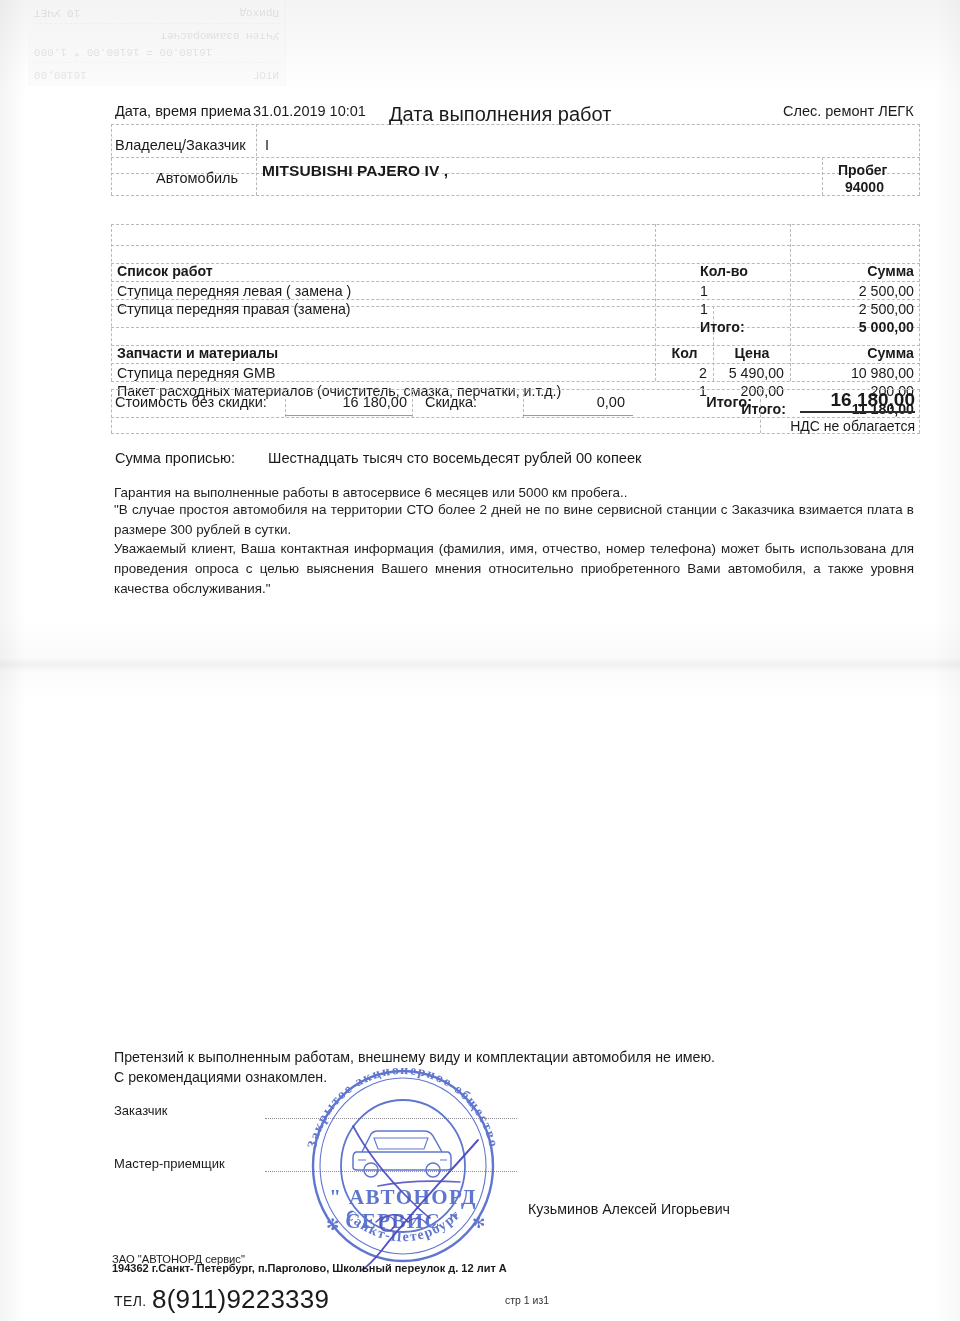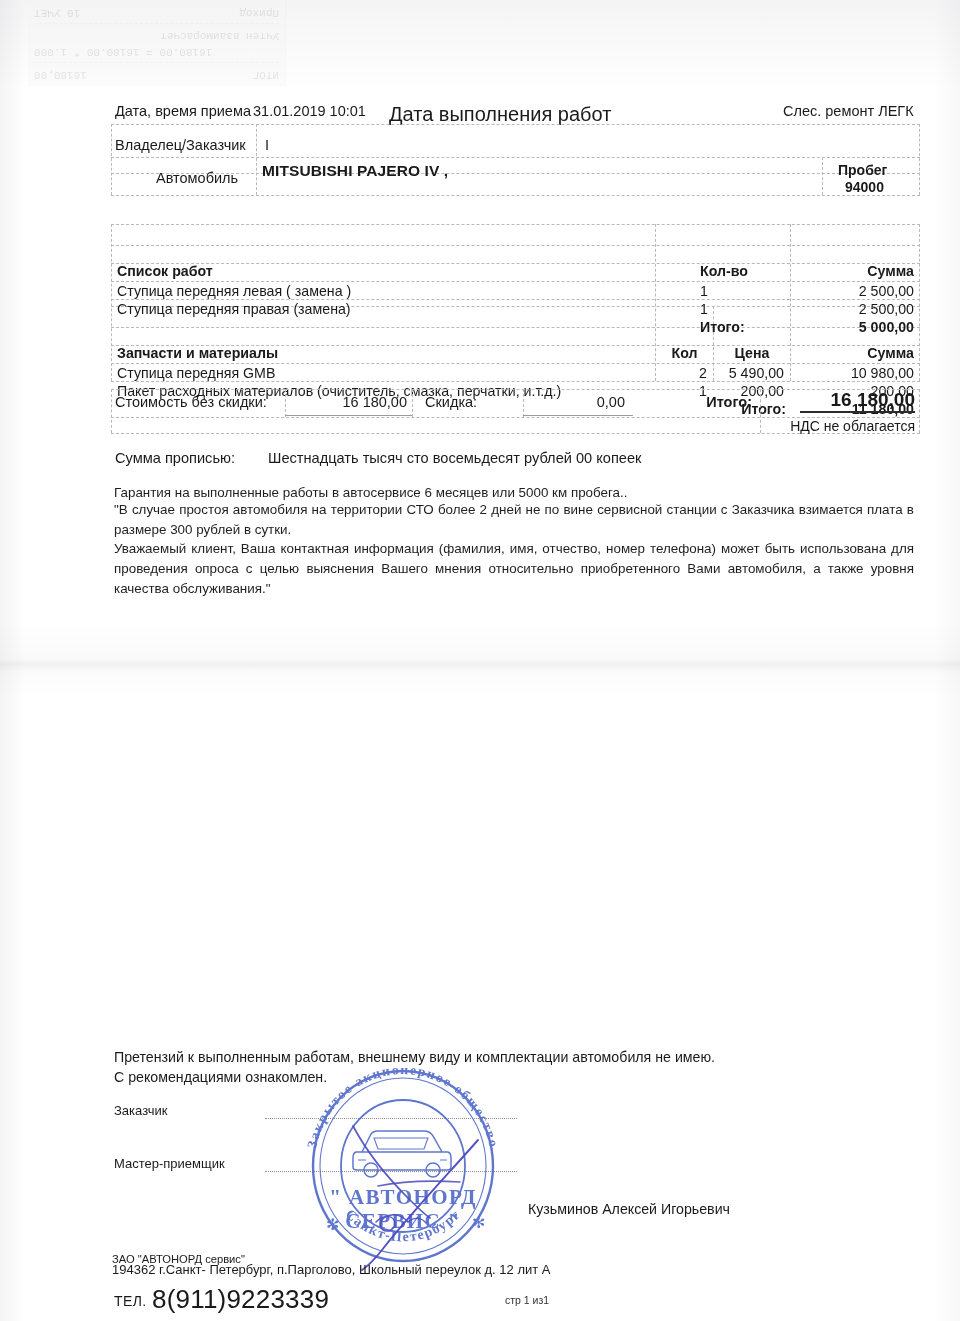--- a/index.html
+++ b/index.html
@@ -90,21 +90,21 @@
 
   
   .sig-lbl { font-size: 13px; }
   .sig-line {
     position: absolute;
     border-top: 1px dotted #8d8d93;
   }
   .sig-name { font-size: 14.2px; }
 
   .comp-1 { left: 112px; top: 1253px; font-size: 11.2px; }
-  .comp-2 { left: 112px; top: 1262px; font-size: 13px; }
+  .comp-2 { left: 112px; top: 1262px; font-size: 11px; font-weight: bold; }
   .tel-lbl{ left: 114px; top: 1293px; font-size: 14px; letter-spacing:.4px;}
   .tel-num{ left: 152px; top: 1284px; font-size: 26px; letter-spacing:.2px;}
   .page-no{ left: 505px; top: 1294px; font-size: 10.5px; color:#333; }
 
   
   #stamp {
     position: absolute;
     left: 290px; top: 1068px;
     width: 226px; height: 196px;
     pointer-events: none;

